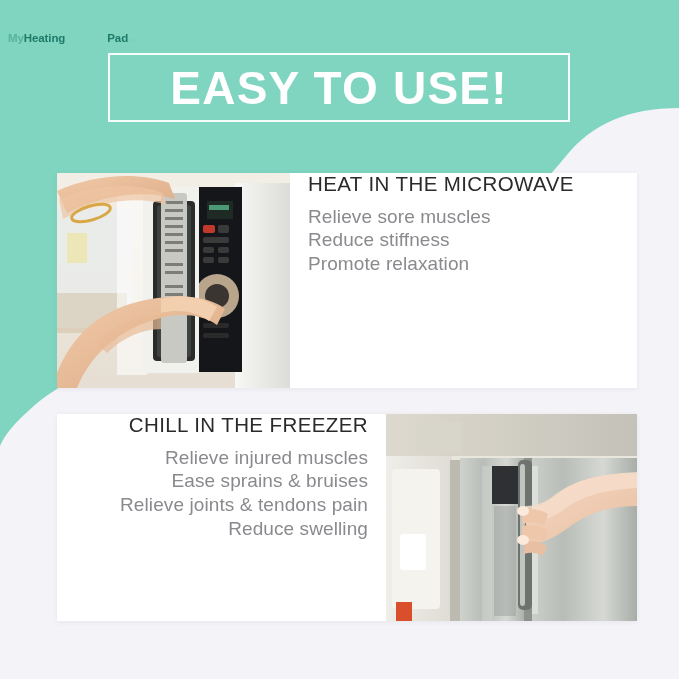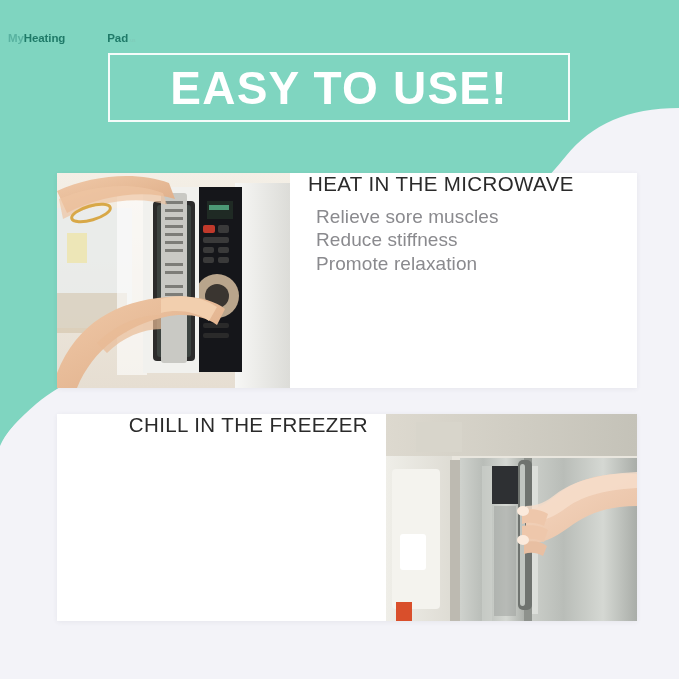--- a/index.html
+++ b/index.html
@@ -72,21 +72,21 @@
   .card-1 .card-body{padding:0 16px 0 18px;align-items:flex-start;text-align:left;}
   .card-2 .card-body{padding:0 18px 0 16px;align-items:flex-end;text-align:right;}
 
   .card-heading{
     color:#2a2a2a;font-size:20.5px;letter-spacing:.4px;font-weight:400;
     margin-bottom:9px;white-space:nowrap;line-height:1.1;
   }
   .card-list{list-style:none;margin:0;padding:0;}
   .card-list li{
     color:#8a8a8e;font-size:19px;line-height:1.2;font-weight:300;
-    letter-spacing:.1px;white-space:nowrap;margin:1px 8px;
+    letter-spacing:.1px;white-space:nowrap;margin:1px 0;
   }
 
   
   .ph{position:absolute;inset:0;}
   .ph svg{display:block;width:100%;height:100%;}
 </style>
 </head>
 <body>
 
 <div id="stage">
@@ -203,20 +203,26 @@
         <li>Relieve sore muscles</li>
         <li>Reduce stiffness</li>
         <li>Promote relaxation</li>
       </ul>
     </div>
   </div>
 
   <div class="card card-2">
     <div class="card-body">
       <div class="card-heading">CHILL IN THE FREEZER</div>
+      <ul class="card-list">
+        <li>Relieve injured muscles</li>
+        <li>Ease sprains &amp; bruises</li>
+        <li>Relieve joints &amp; tendons pain</li>
+        <li>Reduce swelling</li>
+      </ul>
     </div>
     <div class="photo photo-2">
       <div class="ph">
         <svg viewBox="0 0 251 207" preserveAspectRatio="xMidYMid slice">
           <defs>
             <linearGradient id="steel" x1="0" y1="0" x2="1" y2="0">
               <stop offset="0" stop-color="#cfd2cd"></stop>
               <stop offset="0.35" stop-color="#b9bdb8"></stop>
               <stop offset="0.7" stop-color="#d5d8d3"></stop>
               <stop offset="1" stop-color="#a9ada8"></stop>

